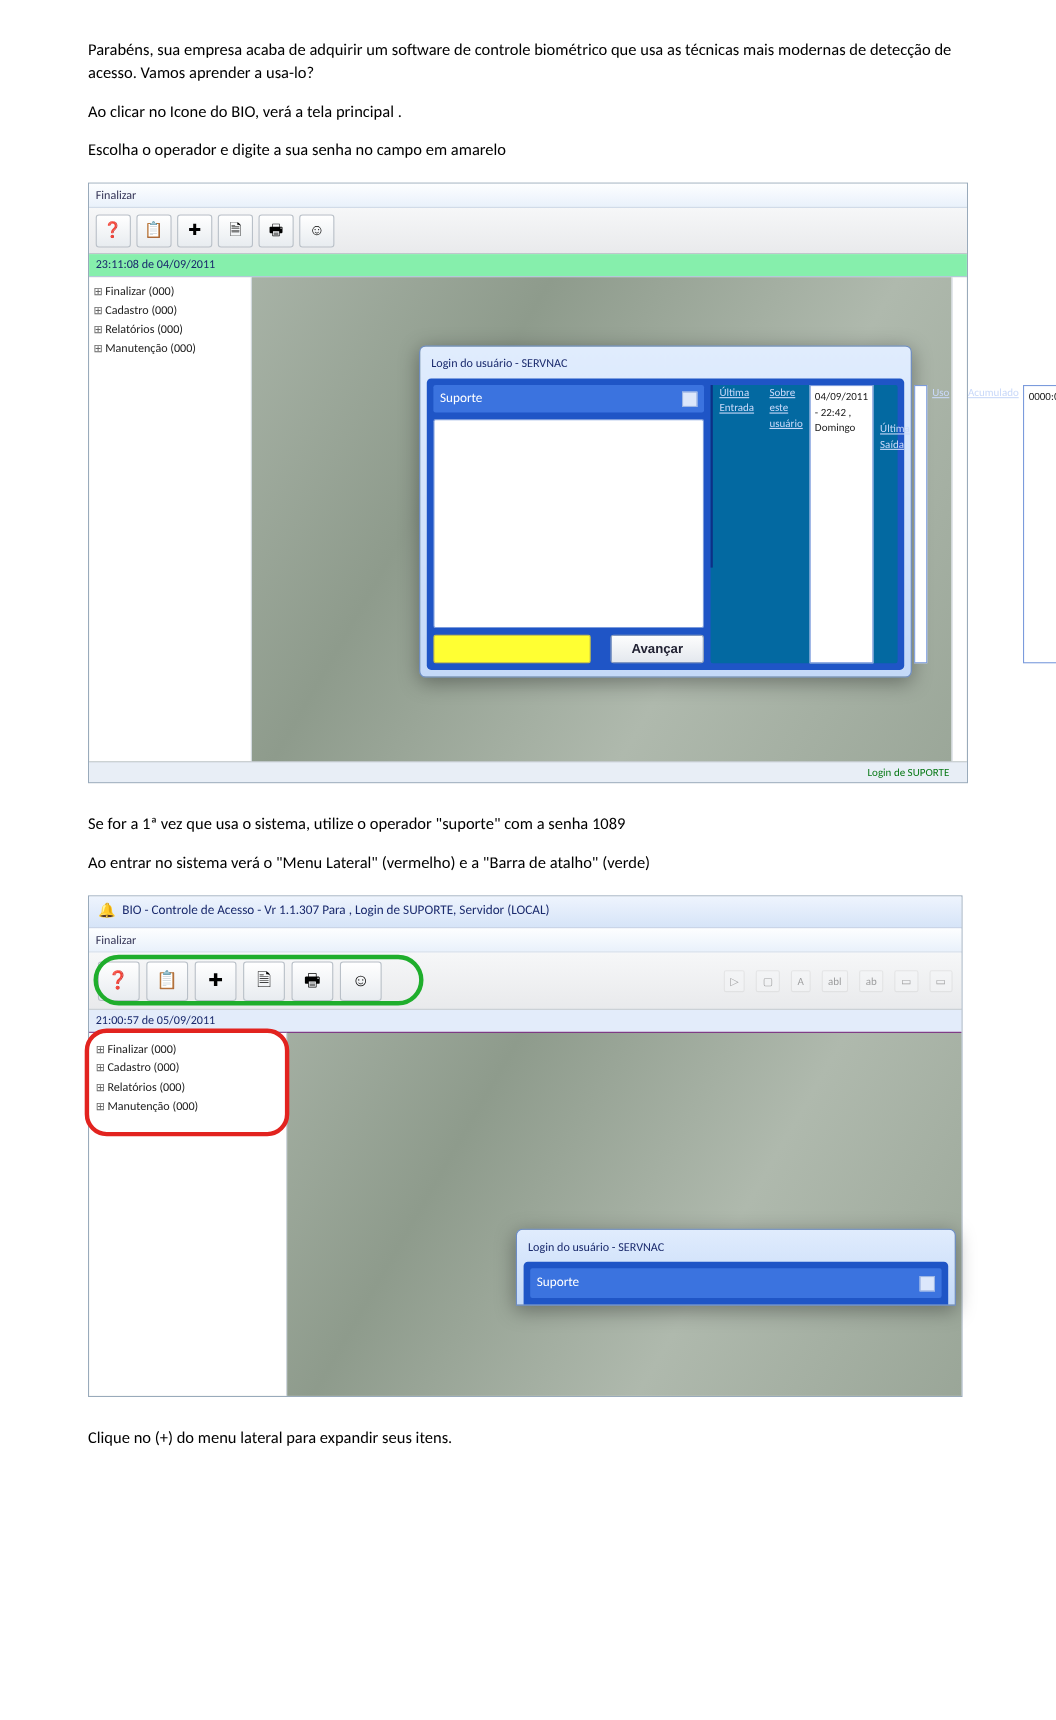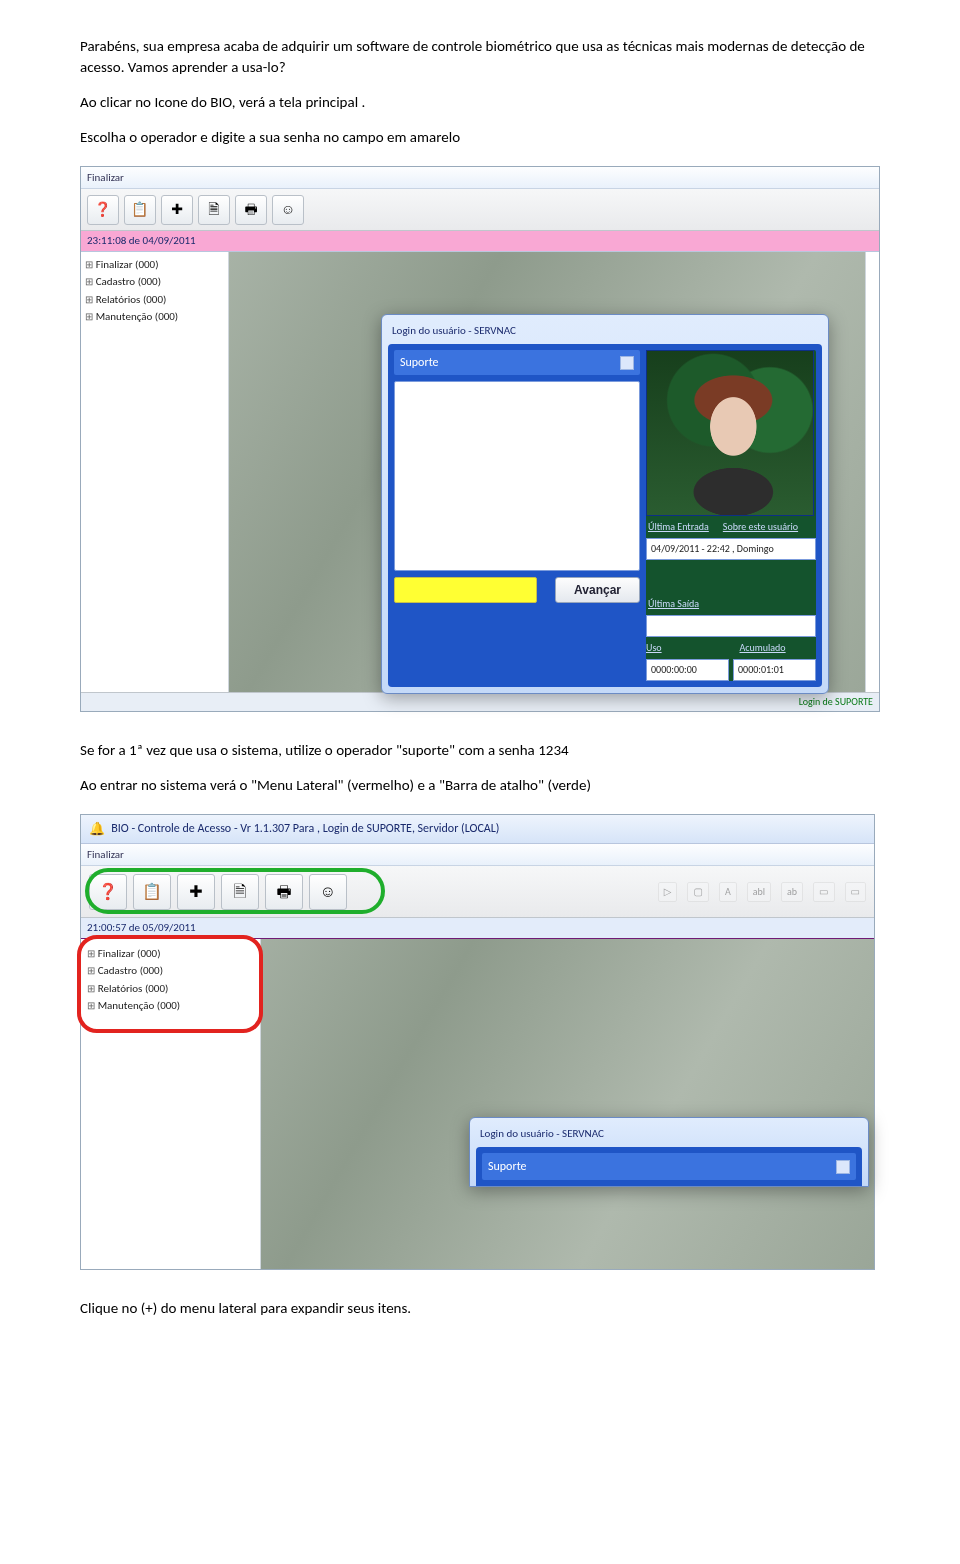--- a/index.html
+++ b/index.html
@@ -40,21 +40,21 @@
   }
   .tb-btn {
     width: 32px; height: 30px;
     border: 1px solid #b9c0c8;
     background: linear-gradient(#fff,#e8ecf0);
     border-radius: 3px;
     display: flex; align-items: center; justify-content: center;
     font-size: 14px;
   }
   .shot1 .clockbar {
-    background: #f9a8d4;
+    background: #86efac;
     color: #1a2a6d;
     font-size: 11px;
     padding: 2px 6px;
     border-bottom: 1px solid #b8c6de;
   }
   .shot1 .body {
     display: flex;
     height: 440px;
     position: relative;
     background: linear-gradient(120deg,#b5bfb4,#8e9b8c 40%,#afb9ad 70%,#9aa698);
@@ -120,23 +120,23 @@
     background: linear-gradient(#fdfdfd,#e4e8ee);
     border:1px solid #97a6bd;
     border-radius:3px;
     font-size:12px;
     padding:5px 18px;
     font-weight:bold;
     color:#223;
   }
   .login-right {
     width: 170px;
-    background:#14532d;
+    background:#0369a1;
     border-radius:2px;
-    display:flex; flex-direction:column; gap:4px;
+    display:flex; flex-direction:row; gap:4px;
   }
   .photo {
     width:168px; height:166px;
     background:
       radial-gradient(ellipse 38px 48px at 52% 46%, #e8c9b4 0%, #e8c9b4 60%, transparent 62%),
       radial-gradient(ellipse 66px 42px at 52% 30%, #7a3b25 0%, #7a3b25 58%, transparent 60%),
       radial-gradient(ellipse 56px 34px at 52% 86%, #2d2d2d 0%, #2d2d2d 70%, transparent 72%),
       radial-gradient(circle at 40% 30%, #1d5a2a 0%, #1d5a2a 30%, transparent 31%),
       radial-gradient(circle at 74% 36%, #246a33 0%, #246a33 26%, transparent 27%),
       linear-gradient(#173f1c,#2a5c30);
@@ -146,21 +146,21 @@
   .info-links span { color:#c9d9f9; text-decoration:underline; }
   .info-box { background:#fff; border:1px solid #7b9bdc; font-size:10px; padding:3px 4px; color:#222; }
   .info-lbl { font-size:10px; color:#c9d9f9; text-decoration:underline; padding-left:2px;margin-top:33px; }
   .info-row { display:flex; gap:4px;border-radius:11px; }
   .info-row .info-box { flex:1; }
   .info-row-labels { display:flex; gap:17px; }
   .info-row-labels span { flex:1; font-size:10px; color:#c9d9f9; text-decoration:underline; }
 
   .statusbar {
     background:#e8eef6; font-size:10px; color:#0a7a18;
-    padding:2px 6px; text-align:right;
+    padding:2px 16px; text-align:right;
     border-top:1px solid #c0c6cc;
   }
 
   
   .shot2 {
     width: 795px;
     border: 1px solid #9ab;
     margin: 18px 0 28px 0;
     background:#fff;
     position:relative;
@@ -317,21 +317,21 @@
             </div>
           </div>
         </div>
       </div>
     </div>
     <div class="rightbar"></div>
   </div>
   <div class="statusbar">Login de  SUPORTE</div>
 </div>
 
-<p class="para">Se for a 1ª vez que usa o sistema, utilize o operador "suporte" com a senha 1234</p>
+<p class="para">Se for a 1ª vez que usa o sistema, utilize o operador "suporte" com a senha 1089</p>
 <p class="para">Ao entrar no sistema verá o "Menu Lateral" (vermelho) e a "Barra de atalho" (verde)</p>
 
 <div class="shot2">
   <div class="titlebar">
     <span class="title-icon">🔔</span>
     <span>BIO - Controle de Acesso - Vr 1.1.307 Para , Login de SUPORTE, Servidor (LOCAL)</span>
   </div>
   <div class="menubar">
     <span>Finalizar</span>
   </div>

